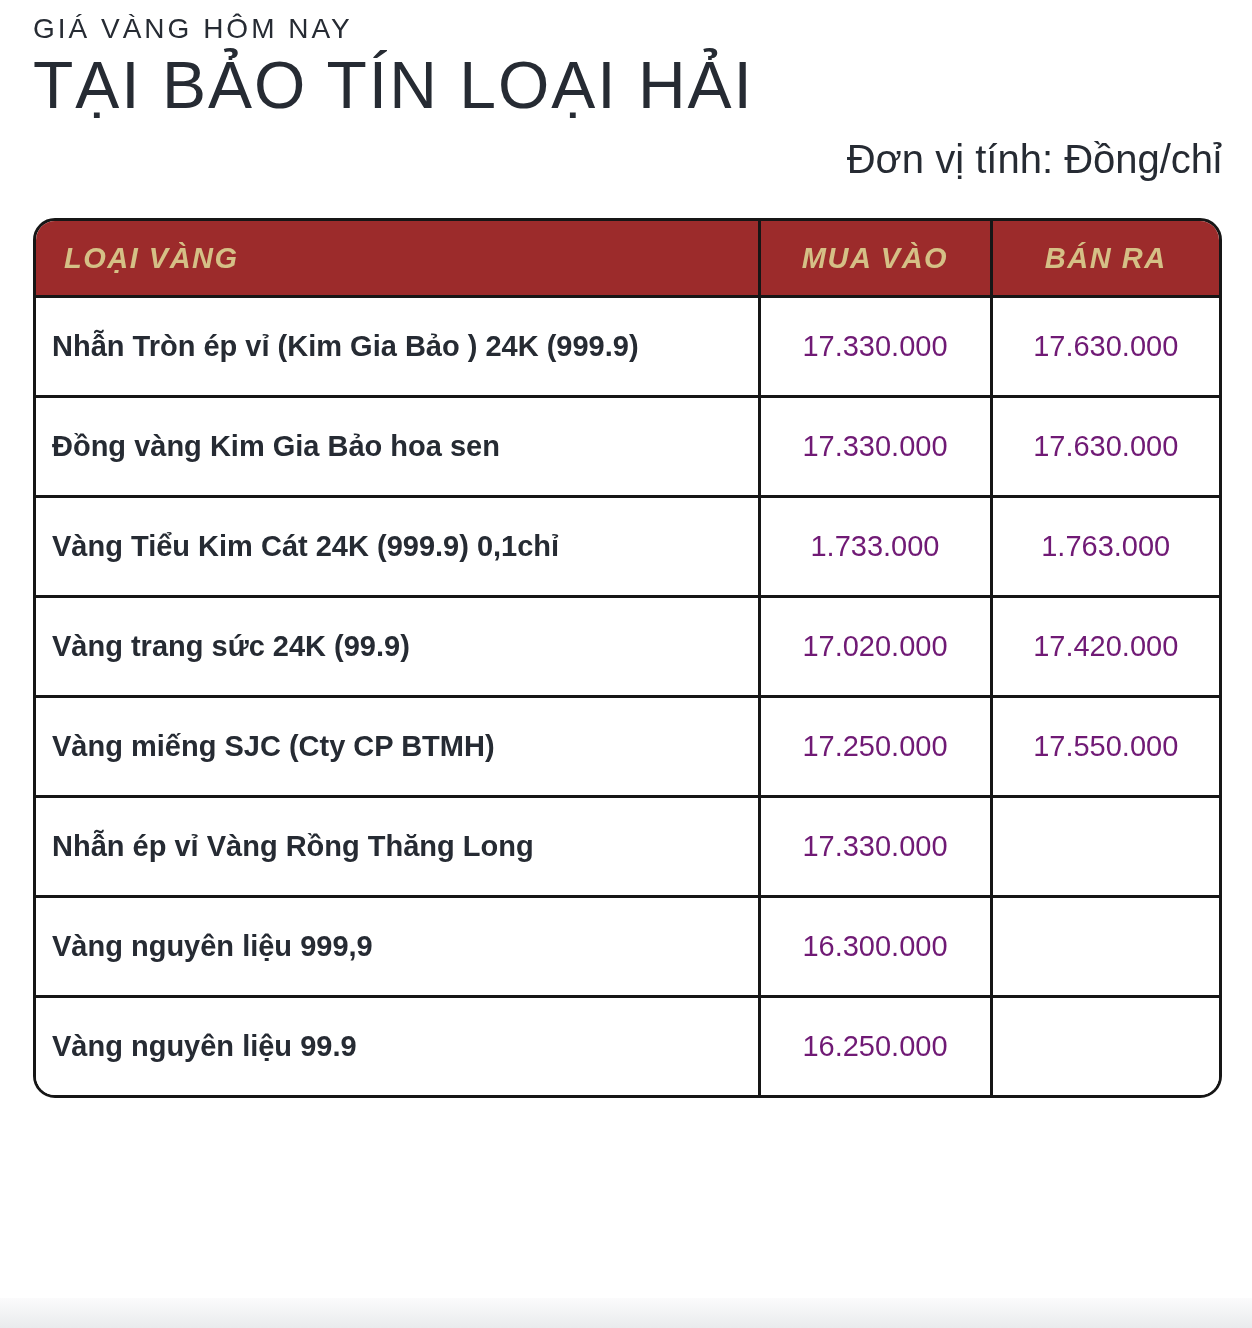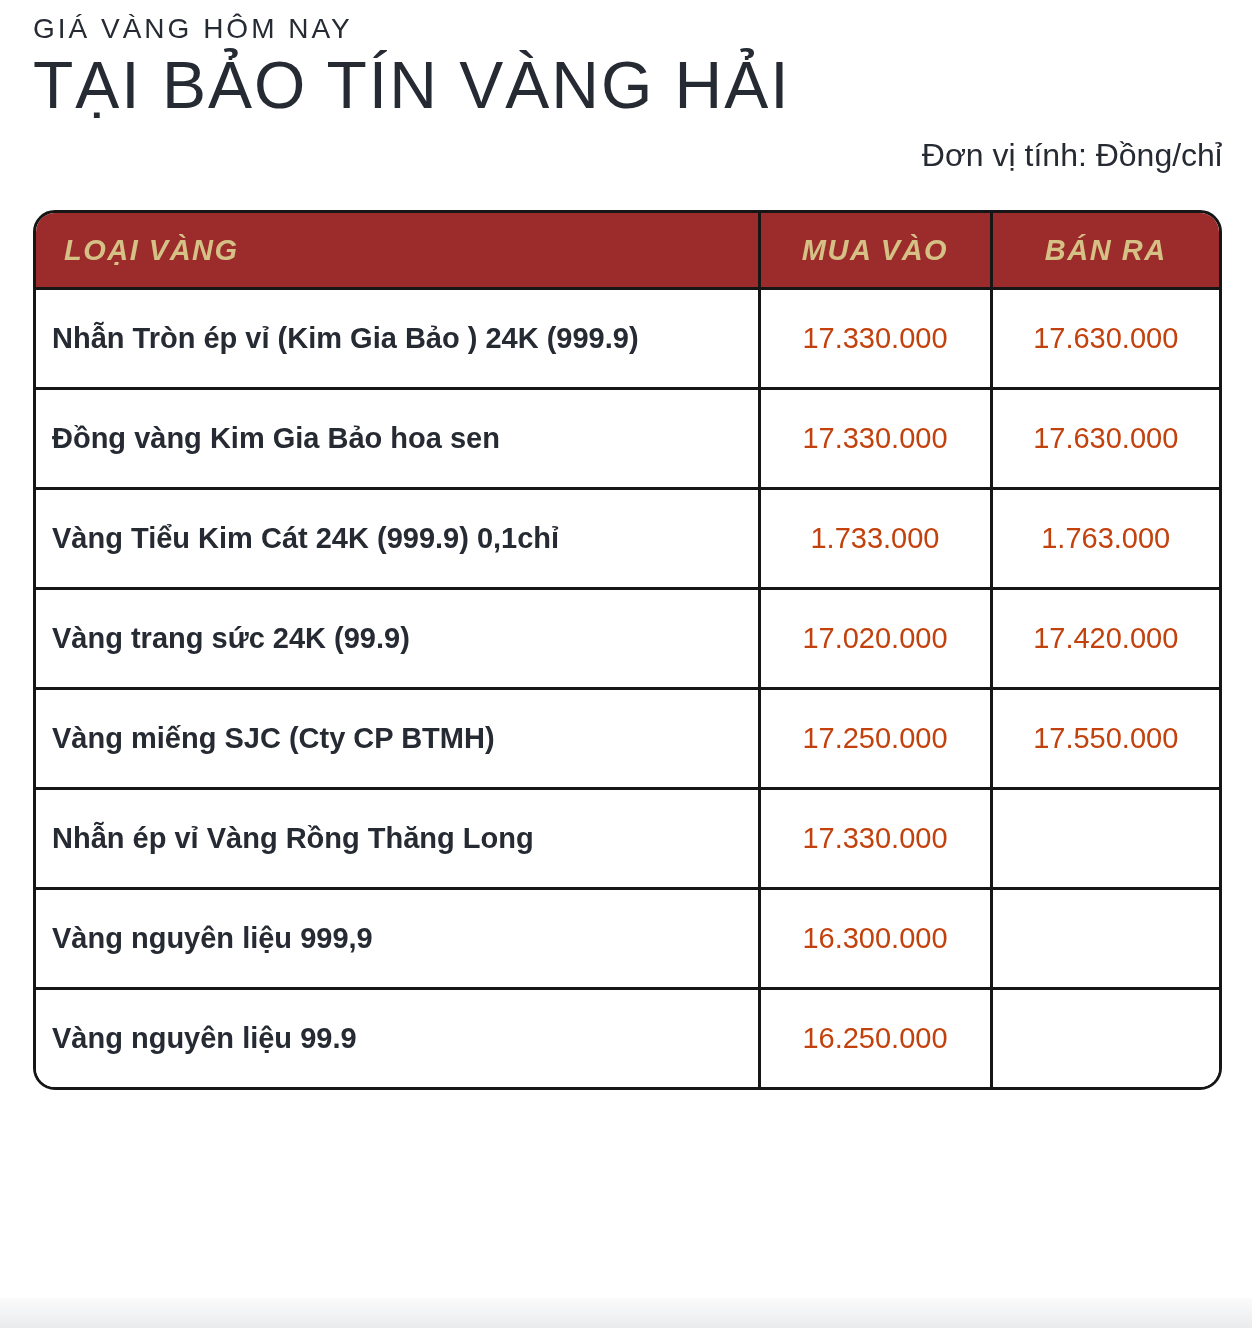--- a/index.html
+++ b/index.html
@@ -30,21 +30,21 @@
   .title-line2 {
     font-size: 66px;
     font-weight: 500;
     letter-spacing: 2px;
     color: #262b33;
     line-height: 1.15;
     margin: 2px 0 0 0;
   }
   .unit-note {
     text-align: right;
-    font-size: 32px;
+    font-size: 40px;
     font-weight: 400;
     color: #262b33;
     margin: 14px 30px 0 0;
   }
   .table-frame {
     margin: 36px 30px 0 33px;
     border: 3px solid #161616;
     border-radius: 22px;
     overflow: hidden;
     background: #ffffff;
@@ -88,39 +88,39 @@
   .price-table td.cell-name {
     font-weight: 700;
     text-align: left;
     padding-left: 16px;
     padding-right: 10px;
     color: #262b33;
   }
   .price-table td.cell-buy, .price-table td.cell-sell {
     font-weight: 400;
     text-align: center;
-    color: #c2410c;
+    color: #701a75;
   }
   .bottom-strip {
     position: absolute;
     left: 0;
     right: 0;
     bottom: 0;
     height: 30px;
     background: linear-gradient(180deg, #fbfbfc 0%, #e9ebed 100%);
   }
 </style>
 </head>
 <body>
 
 <div class="page">
 
   <div class="titles">
     <h2 class="title-line1">GIÁ VÀNG HÔM NAY</h2>
-    <h1 class="title-line2">TẠI BẢO TÍN VÀNG HẢI</h1>
+    <h1 class="title-line2">TẠI BẢO TÍN LOẠI HẢI</h1>
   </div>
 
   <div class="unit-note">Đơn vị tính: Đồng/chỉ</div>
 
   <div class="table-frame">
     <table class="price-table">
       <colgroup>
         <col style="width:auto;">
         <col style="width:232px;">
         <col style="width:228px;">

